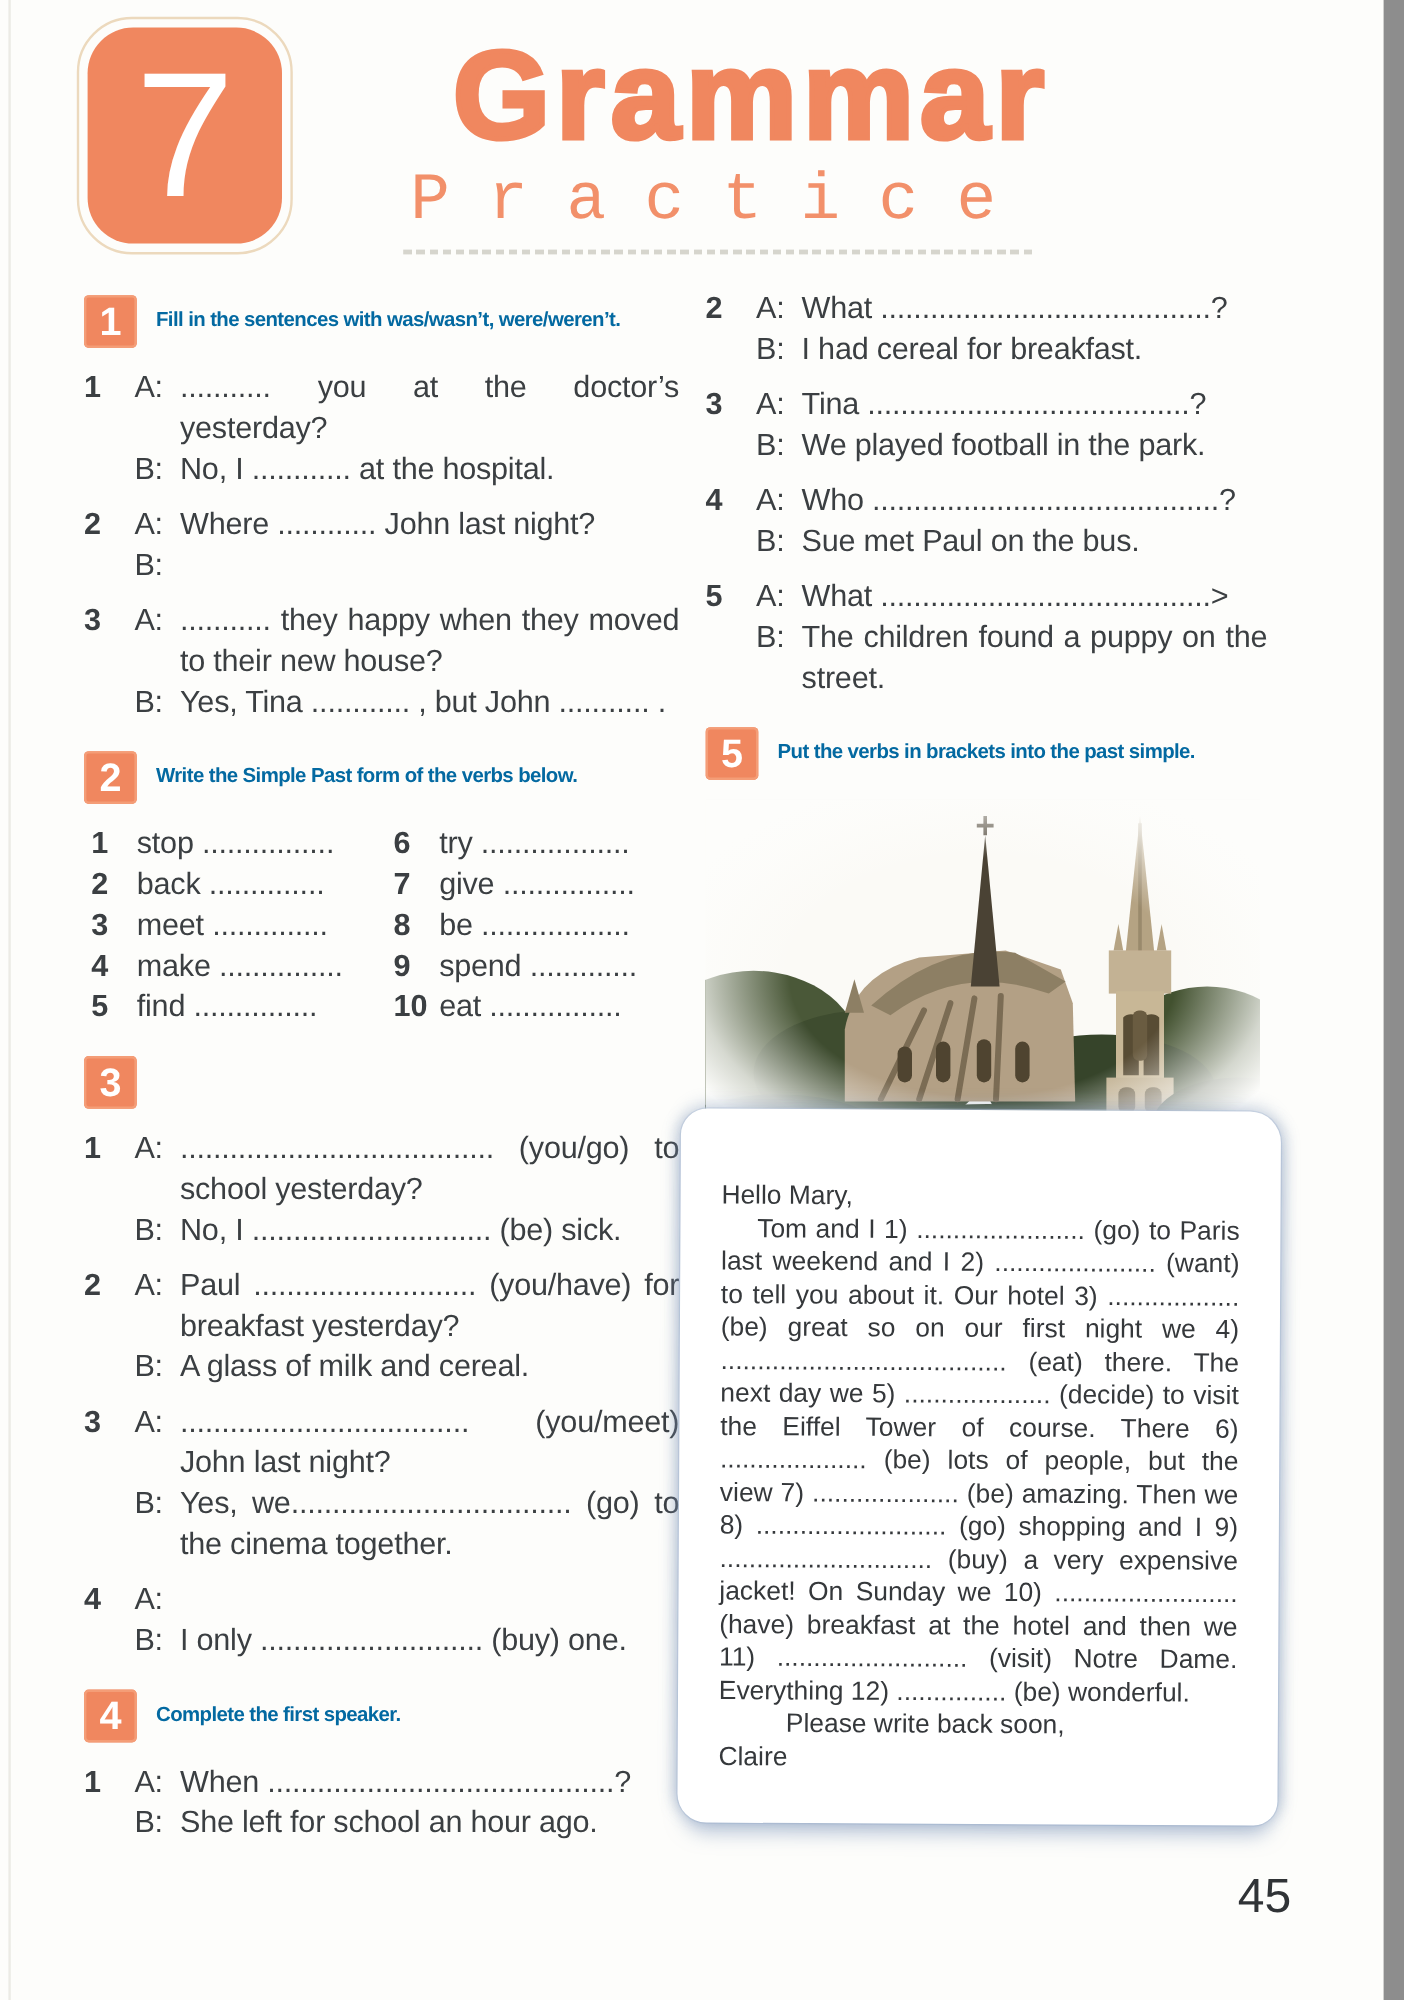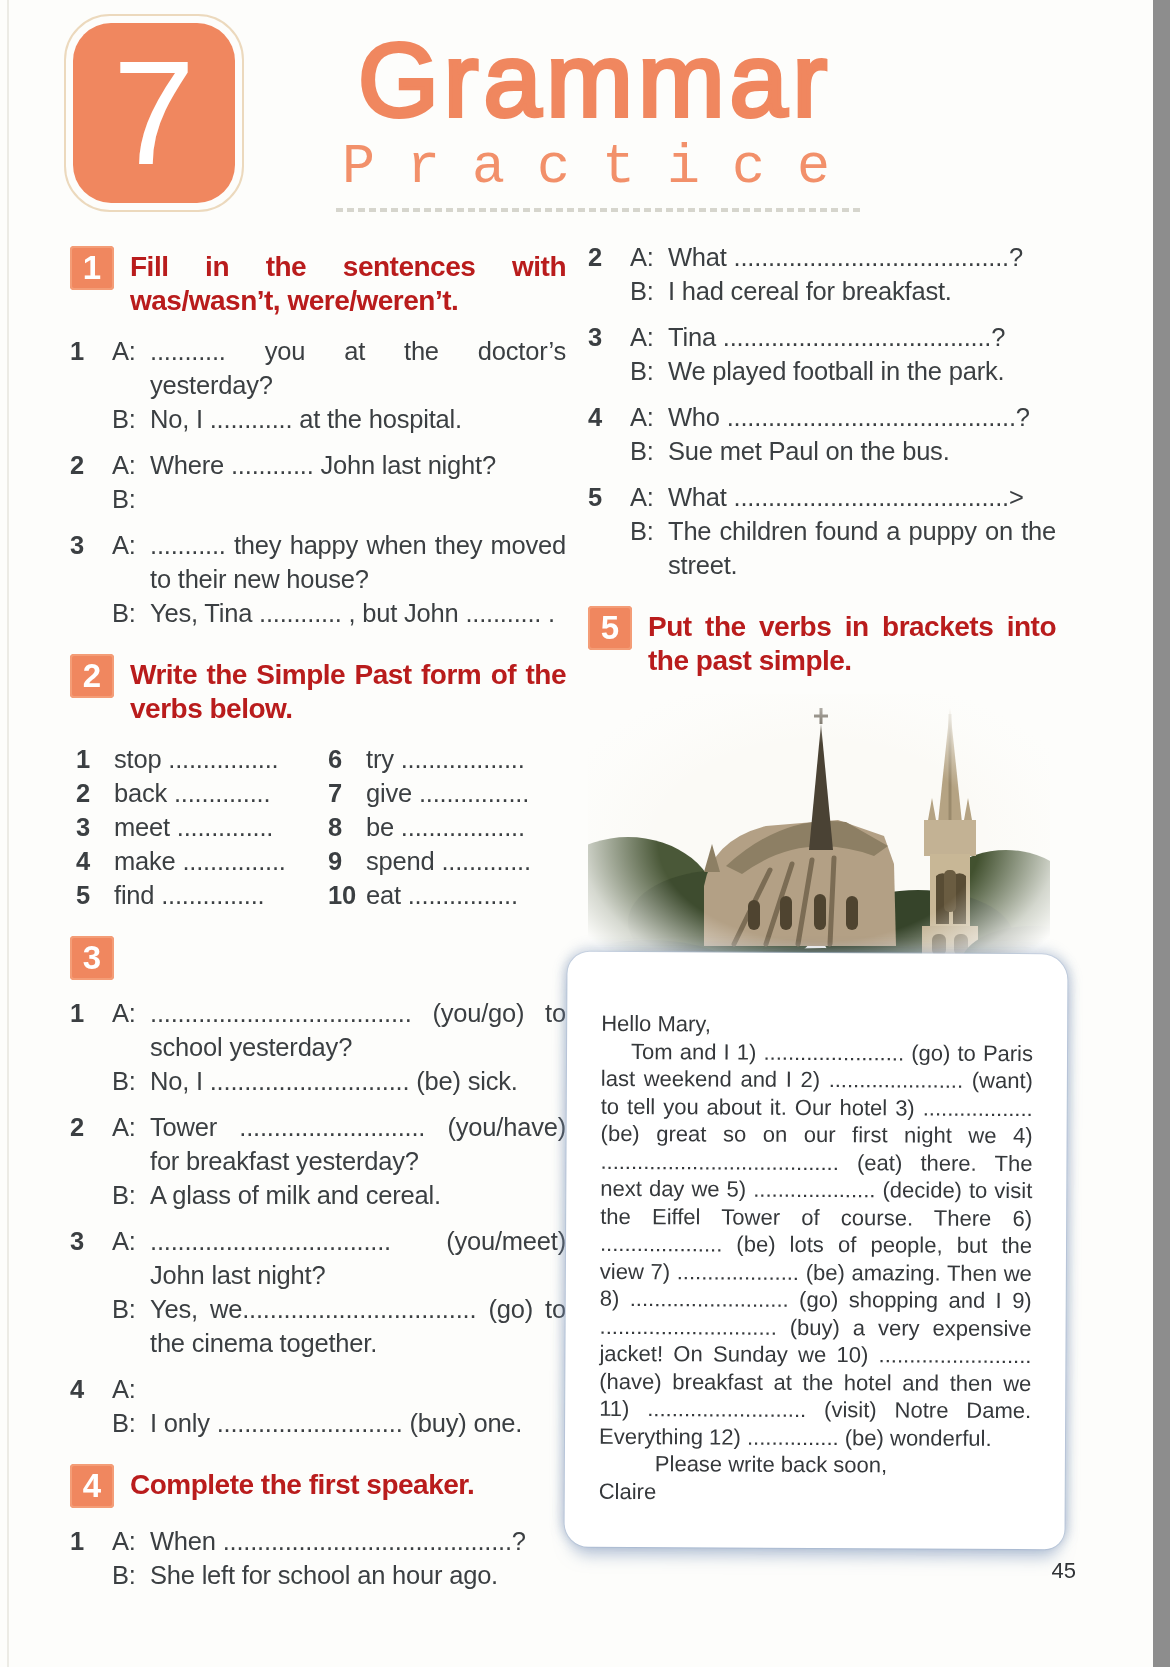--- a/index.html
+++ b/index.html
@@ -7,41 +7,41 @@
         font-family:"Liberation Sans","DejaVu Sans",sans-serif;color:#3b3f42;}
   .scan-strip{position:absolute;right:0;top:0;width:17px;height:100%;background:#8d8d8d;}
   .scan-left{position:absolute;left:7px;top:0;width:2px;height:100%;background:#ecebe5;}
 
   
   .unit-ring{position:absolute;left:64px;top:14px;width:176px;height:194px;
              border:2px solid #ecd9bd;border-radius:46px;}
   .unit-badge{position:absolute;left:7px;top:7px;right:7px;bottom:7px;background:#f0875f;
               border-radius:38px;color:#ffffff;display:flex;align-items:center;justify-content:center;
               font-size:148px;font-weight:400;line-height:1;}
-  .title-main{position:absolute;left:315px;top:26px;width:560px;text-align:center;
-              font-size:104px;font-weight:normal;letter-spacing:5px;color:#f0875f;
+  .title-main{position:absolute;left:315px;top:26px;width:560px;text-align:right;
+              font-size:104px;font-weight:bold;letter-spacing:5px;color:#f0875f;
               -webkit-text-stroke:4px #f0875f;line-height:1.05;}
   .title-sub{position:absolute;left:322px;top:138px;width:560px;text-align:center;
              font-family:"Liberation Mono","DejaVu Sans Mono",monospace;
              font-size:55px;letter-spacing:32px;color:#f2906a;line-height:1.1;}
   .title-dash{position:absolute;left:336px;top:208px;width:528px;height:4px;
               background:repeating-linear-gradient(90deg,#d6d5cd 0 7px,transparent 7px 11px);}
 
   
   .col{position:absolute;}
   .col-left{left:70px;top:246px;width:496px;}
   .col-right{left:588px;top:240px;width:468px;}
 
   .ex{margin-bottom:24px;}
   .ex-head{display:flex;align-items:flex-start;gap:16px;margin-bottom:16px;}
   .ex-badge{flex:0 0 auto;width:44px;height:44px;background:#f0875f;border-radius:4px;
             color:#fff;font-size:33px;font-weight:bold;display:flex;align-items:center;
             justify-content:center;box-shadow:inset 0 0 0 2px #f49d77;}
-  .ex-title{font-size:28px;font-weight:bold;line-height:34px;letter-spacing:-0.5px;
-            color:#b91c1c;text-align:justify;padding-top:4px;}
+  .ex-title{font-size:17px;font-weight:bold;line-height:34px;letter-spacing:-0.5px;
+            color:#0369a1;text-align:justify;padding-top:4px;}
 
   .item{margin-bottom:12px;}
   .turn{display:grid;grid-template-columns:42px 38px 1fr;font-size:25.5px;line-height:34px;
         letter-spacing:-0.2px;color:#3b3f42;}
   .tn{font-weight:bold;}
   .tt{text-align:justify;}
 
   .verbs{display:grid;grid-template-columns:1fr 1fr;column-gap:8px;}
   .vrow{display:grid;grid-template-columns:44px 1fr;font-size:25.5px;line-height:34px;
         letter-spacing:-0.2px;}
@@ -57,21 +57,21 @@
                     0 -5px 12px rgba(125,150,185,.30),
                     9px 0 12px -6px rgba(125,150,185,.38),
                     -9px 0 12px -6px rgba(125,150,185,.38),
                     0 0 0 1px rgba(205,216,232,.55);
          padding:58px 34px 42px 34px;box-sizing:border-box;transform:rotate(.3deg);}
   .letter{font-size:22px;line-height:27.5px;color:#35383b;}
   .letter-greeting{text-align:left;}
   .letter-body{text-align:justify;text-indent:30px;}
   .letter-closing{padding-left:56px;}
   .pagenum{position:absolute;left:990px;top:1558px;width:86px;text-align:right;
-           font-size:22px;color:#303336;}
+           font-size:40px;color:#303336;}
 </style>
 </head>
 <body>
 
 <div class="page">
   <div class="scan-left"></div>
   <div class="scan-strip"></div>
 
   <header>
     <div class="unit-ring">
@@ -195,21 +195,21 @@
             <div class="turn">
               <span class="tn"></span>
               <span class="ts">B:</span>
               <div class="tt"><span>No, I ............................. </span><span class="b">(be)</span><span> sick.</span></div>
             </div>
           </div>
           <div class="item">
             <div class="turn">
               <span class="tn">2</span>
               <span class="ts">A:</span>
-              <div class="tt"><span>Tower ........................... </span><span class="b">(you/have)</span><span> for breakfast yesterday?</span></div>
+              <div class="tt"><span>Paul ........................... </span><span class="b">(you/have)</span><span> for breakfast yesterday?</span></div>
             </div>
             <div class="turn">
               <span class="tn"></span>
               <span class="ts">B:</span>
               <div class="tt"><span>A glass of milk and cereal.</span></div>
             </div>
           </div>
           <div class="item">
             <div class="turn">
               <span class="tn">3</span>

